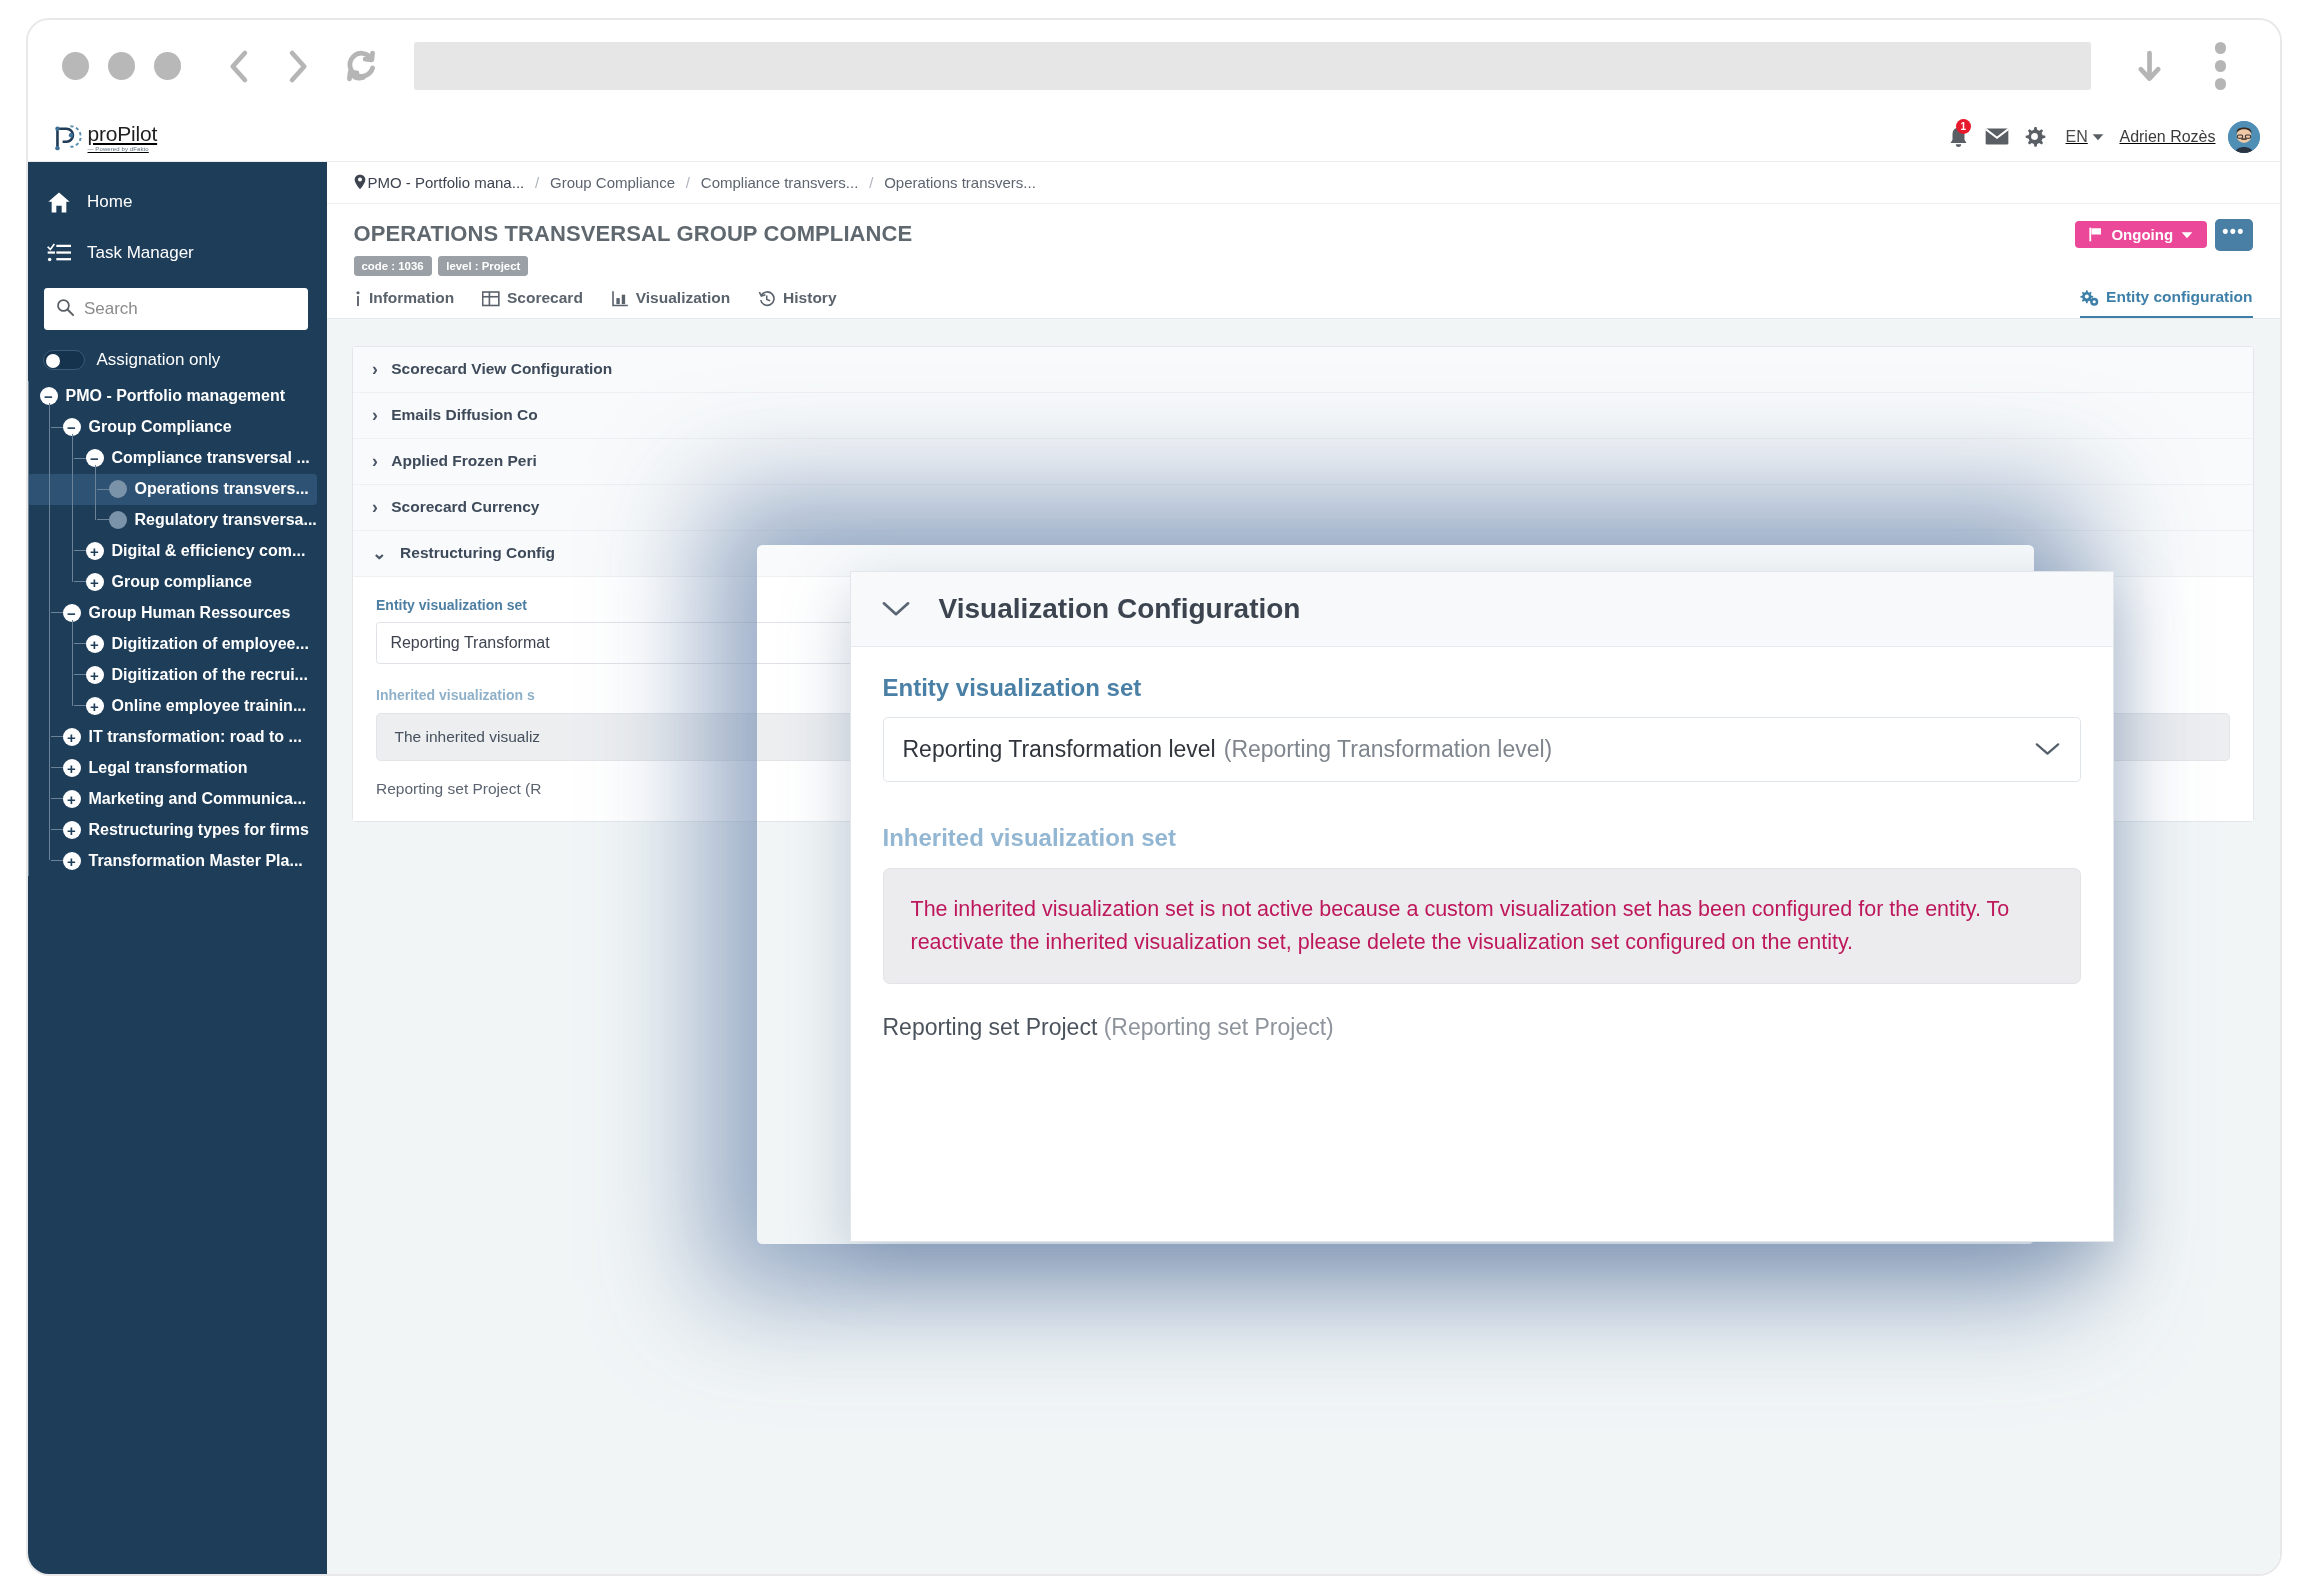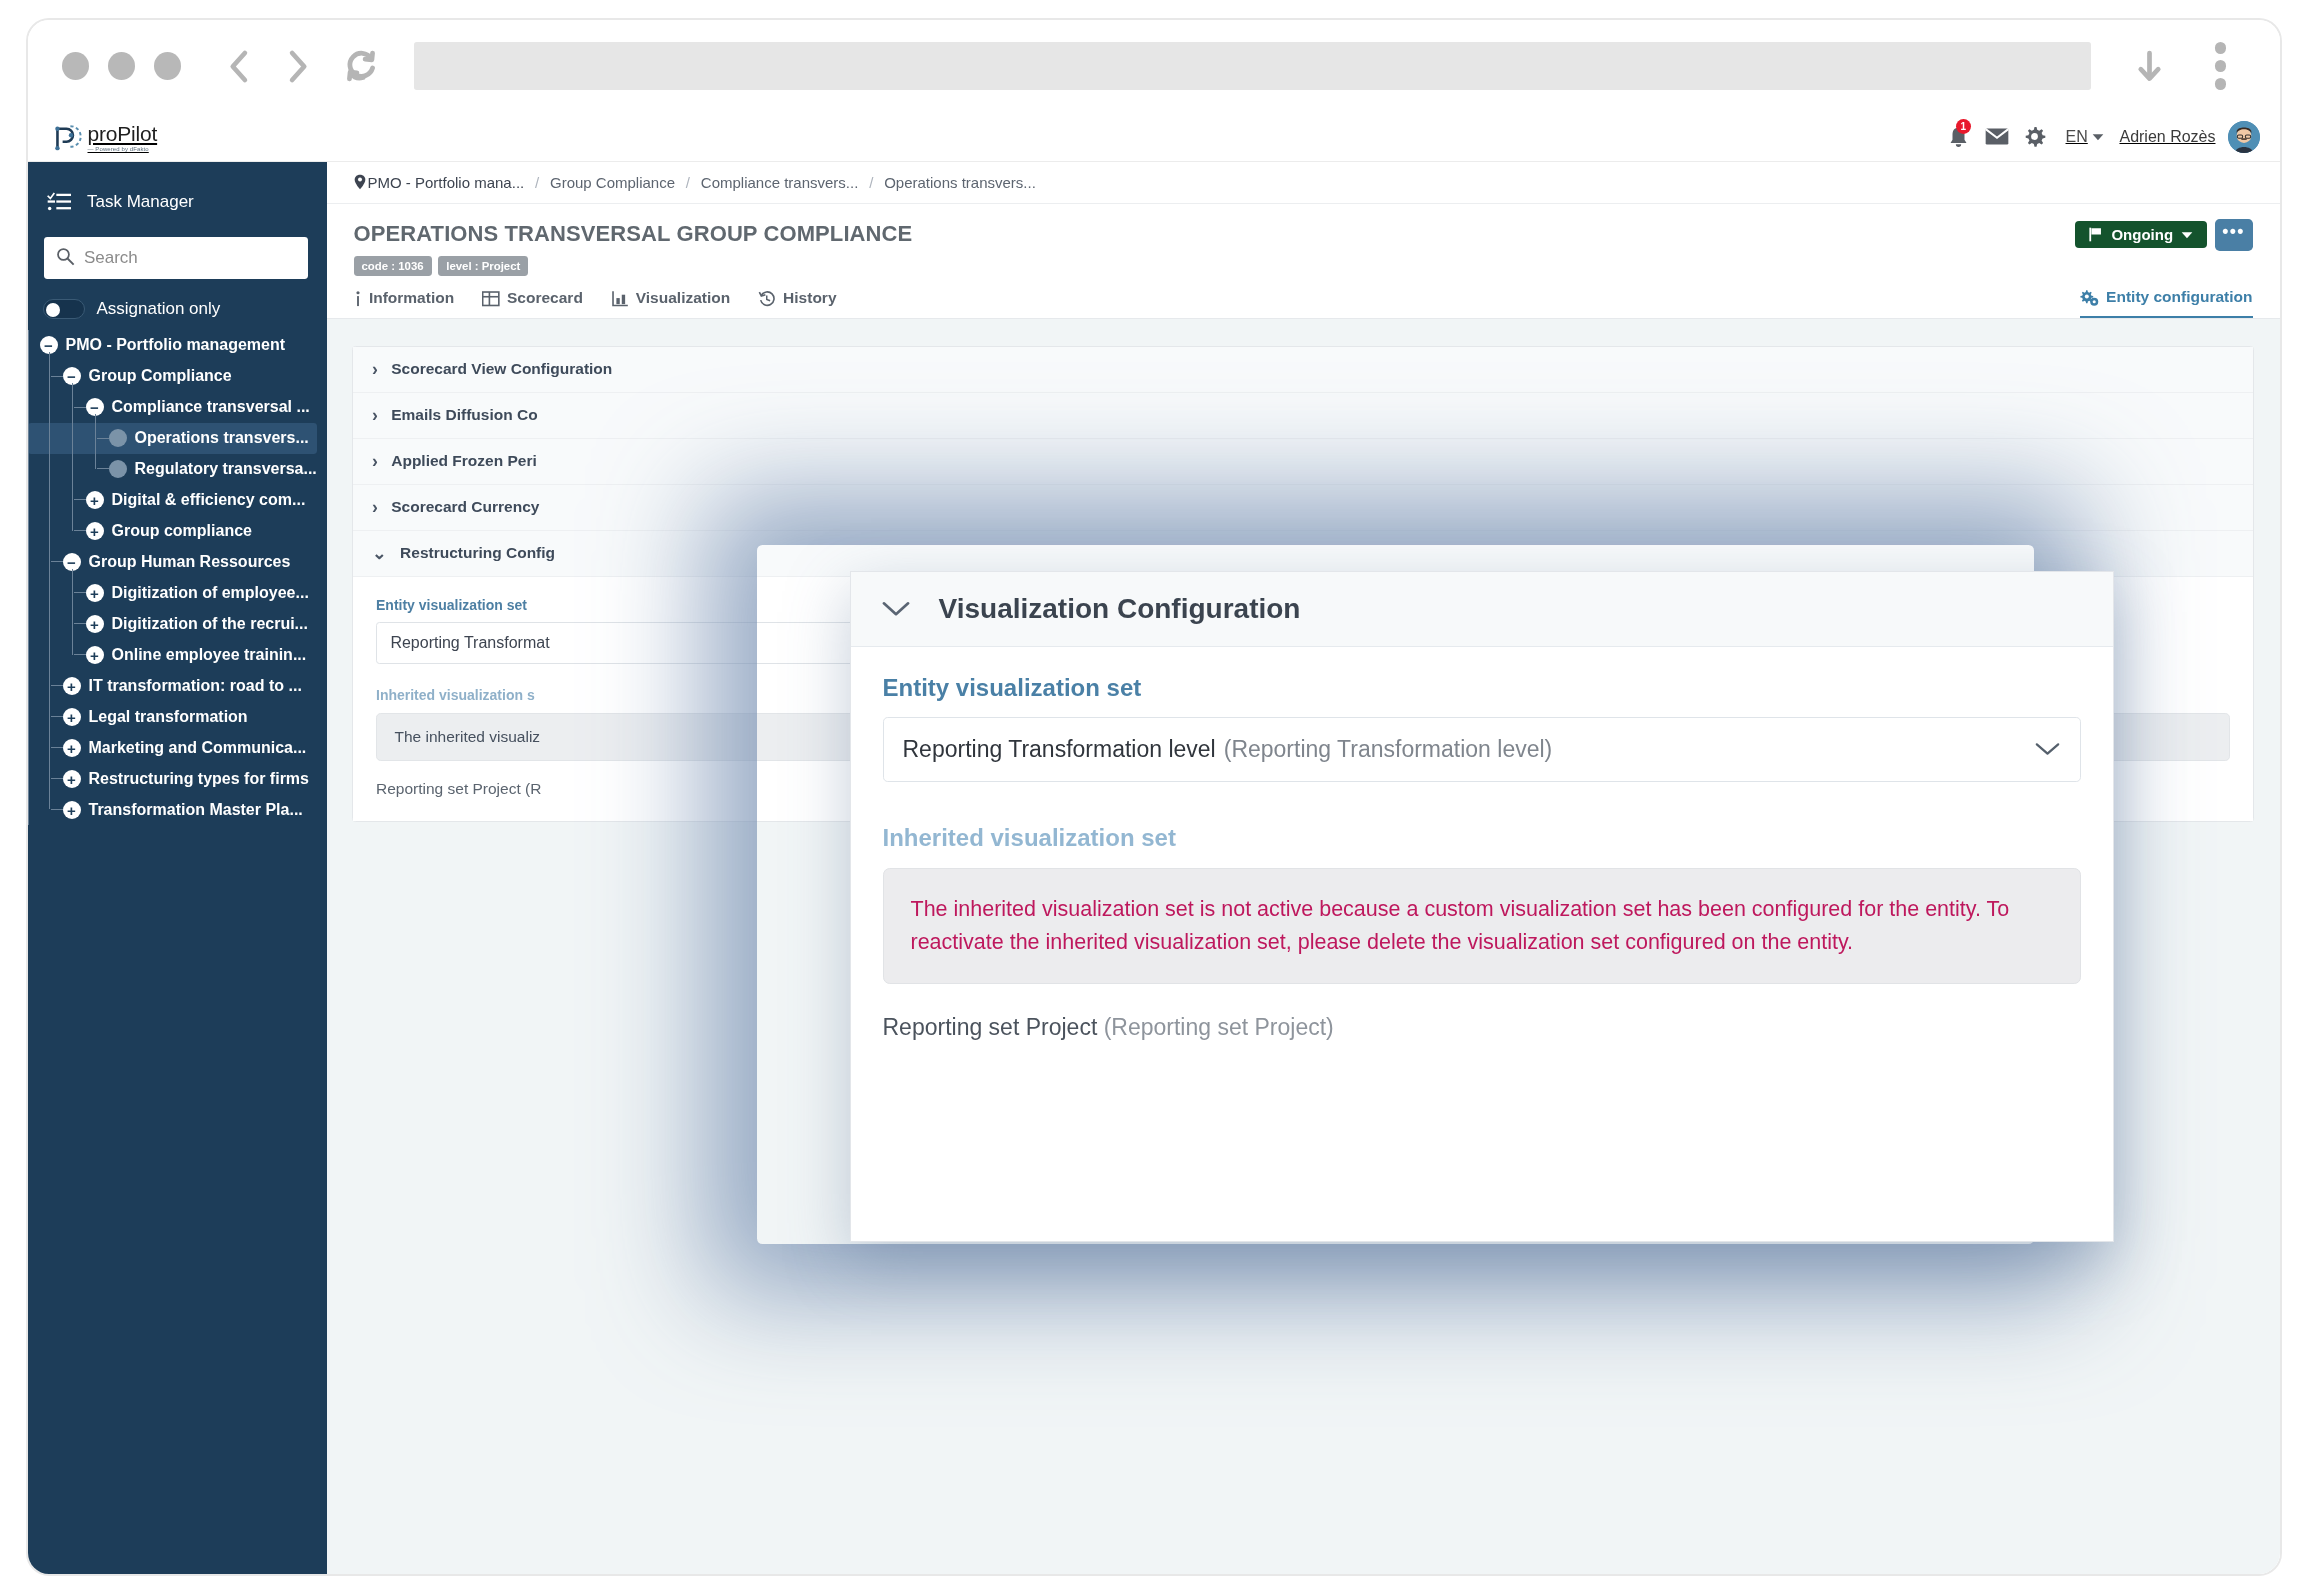--- a/index.html
+++ b/index.html
@@ -167,21 +167,21 @@
     letter-spacing: 0.1px;
   }
   #badges { display:flex; gap: 6.7px; margin-top: 9.4px; }
   .badge {
     background: #9aa0a6; color: #ffffff;
     font-size: 11.4px; font-weight: bold;
     padding: 4px 8px; border-radius: 3.4px;
   }
   #status-area { position: absolute; right: 27px; top: 15px; display:flex; align-items:center; gap: 8px; }
   #status-pill {
-    background: #14532d; color: #fff; font-size: 15px; font-weight: bold;
+    background: #ec4899; color: #fff; font-size: 15px; font-weight: bold;
     padding: 5.4px 13.4px; border-radius: 4px; display:flex; align-items:center; gap: 8px;
   }
   #more-btn {
     background: #4a7fa5; color: #fff; width: 38px; height: 32px;
     border-radius: 4.7px; display:flex; align-items:center; justify-content:center;
     font-size: 17.5px; font-weight: bold; letter-spacing: 1.3px; padding-bottom: 6.7px;
   }
 
   #tabs-row {
     background: #ffffff; display:flex; align-items:center;
@@ -367,20 +367,28 @@
             <path d="M13 19 C14 10 34 10 35 19 L35 15 C33 8 15 8 13 15 Z" fill="#3a2a20"></path>
             <rect x="14" y="21" width="8" height="5" rx="2.2" fill="none" stroke="#33302e" stroke-width="1.6"></rect>
             <rect x="26" y="21" width="8" height="5" rx="2.2" fill="none" stroke="#33302e" stroke-width="1.6"></rect>
             <rect x="20" y="26" width="8" height="2.2" fill="#3a2a20"></rect>
           </svg>
         </div>
       </div>
     </div>
 
     <div id="sidebar">
+      <div class="side-nav-item">
+        <span class="side-icon">
+          <svg width="24" height="23" viewBox="0 0 36 34">
+              <path d="M18 2 L34 16 L29 16 L29 32 L22 32 L22 22 L14 22 L14 32 L7 32 L7 16 L2 16 Z" fill="#ffffff"></path>
+            </svg>
+        </span>
+        <span>Home</span>
+      </div>
       <div class="side-nav-item">
         <span class="side-icon">
           <svg width="24" height="21.5" viewBox="0 0 36 32">
             <polyline points="1,7 5,11 11,3" fill="none" stroke="#fff" stroke-width="2.6"></polyline>
             <rect x="14" y="4" width="22" height="3.4" fill="#fff"></rect>
             <rect x="1" y="14" width="11" height="3.4" fill="#fff"></rect>
             <rect x="14" y="14" width="22" height="3.4" fill="#fff"></rect>
             <circle cx="4" cy="26" r="2.6" fill="#fff"></circle>
             <rect x="14" y="24" width="22" height="3.4" fill="#fff"></rect>
           </svg>

